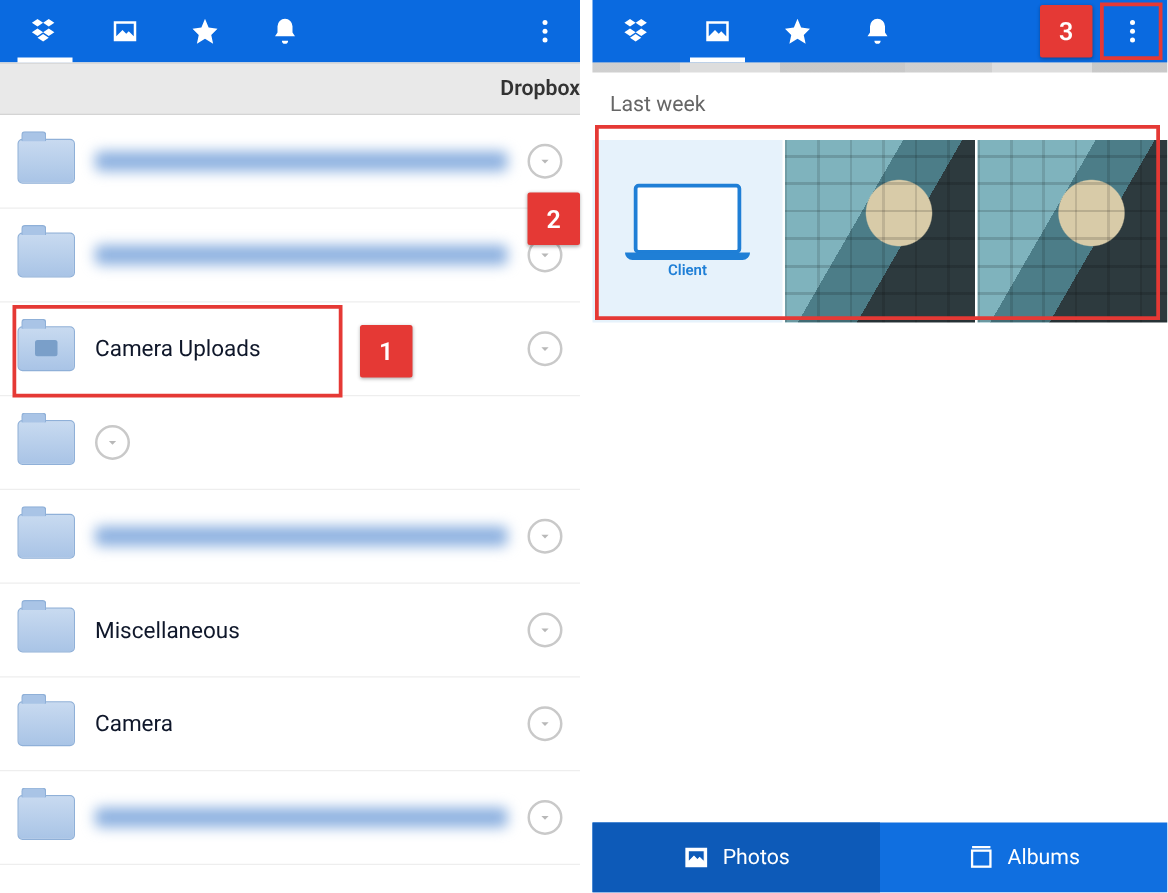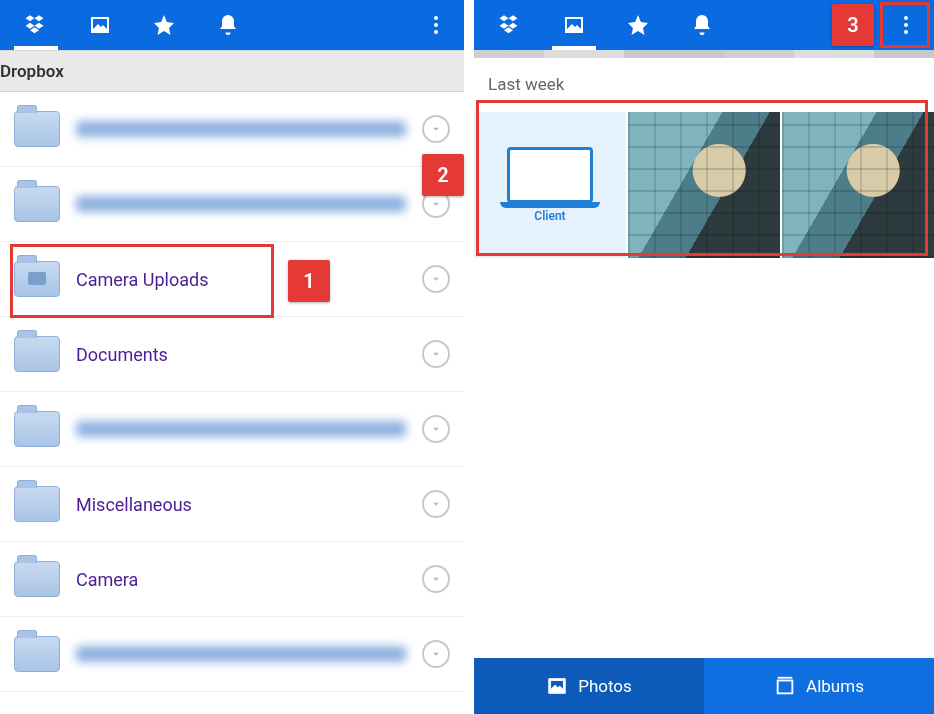--- a/index.html
+++ b/index.html
@@ -54,21 +54,21 @@
     display:flex; align-items:center; justify-content:center;
   }
   .overflow-btn svg { width:24px; height:24px; fill:#fff; }
 
   
   .section-header {
     height: 42px;
     background: #e9e9e9;
     border-top:1px solid #d4d4d4;
     border-bottom:1px solid #d4d4d4;
-    display:flex; align-items:center; justify-content:flex-start;
+    display:flex; align-items:center; justify-content:flex-end;
     font-size:17px; font-weight:600; color:#333;
   }
   .folder-list { flex:1; overflow:hidden; }
   .folder-row {
     height: 75px;
     display:flex; align-items:center;
     padding: 0 14px;
     border-bottom:1px solid #eee;
     gap:16px;
   }
@@ -93,21 +93,21 @@
     content:"";
     position:absolute;
     top:10px; left:13px;
     width:18px; height:13px;
     background:#7a9fc9;
     border-radius:2px;
   }
   .folder-name {
     flex:1;
     font-size:18px;
-    color:#4c1d95;
+    color:#0f172a;
   }
   .folder-name.blur {
     filter: blur(5px);
     color:#8db1e0;
     background:#8db1e0;
     border-radius:4px;
     height:16px;
   }
   .blur.w1{width:70px}
   .blur.w2{width:50px}
@@ -255,21 +255,20 @@
       <div class="folder-icon cam"></div>
       <div class="folder-name">Camera Uploads</div>
       <div class="chevron">
           <svg viewBox="0 0 24 24">
             <path d="M7 10l5 5 5-5z"></path>
           </svg>
         </div>
     </div>
     <div class="folder-row">
       <div class="folder-icon"></div>
-      <div class="folder-name">Documents</div>
       <div class="chevron">
           <svg viewBox="0 0 24 24">
             <path d="M7 10l5 5 5-5z"></path>
           </svg>
         </div>
     </div>
     <div class="folder-row">
       <div class="folder-icon"></div>
       <div class="folder-name blur w3"></div>
       <div class="chevron">

